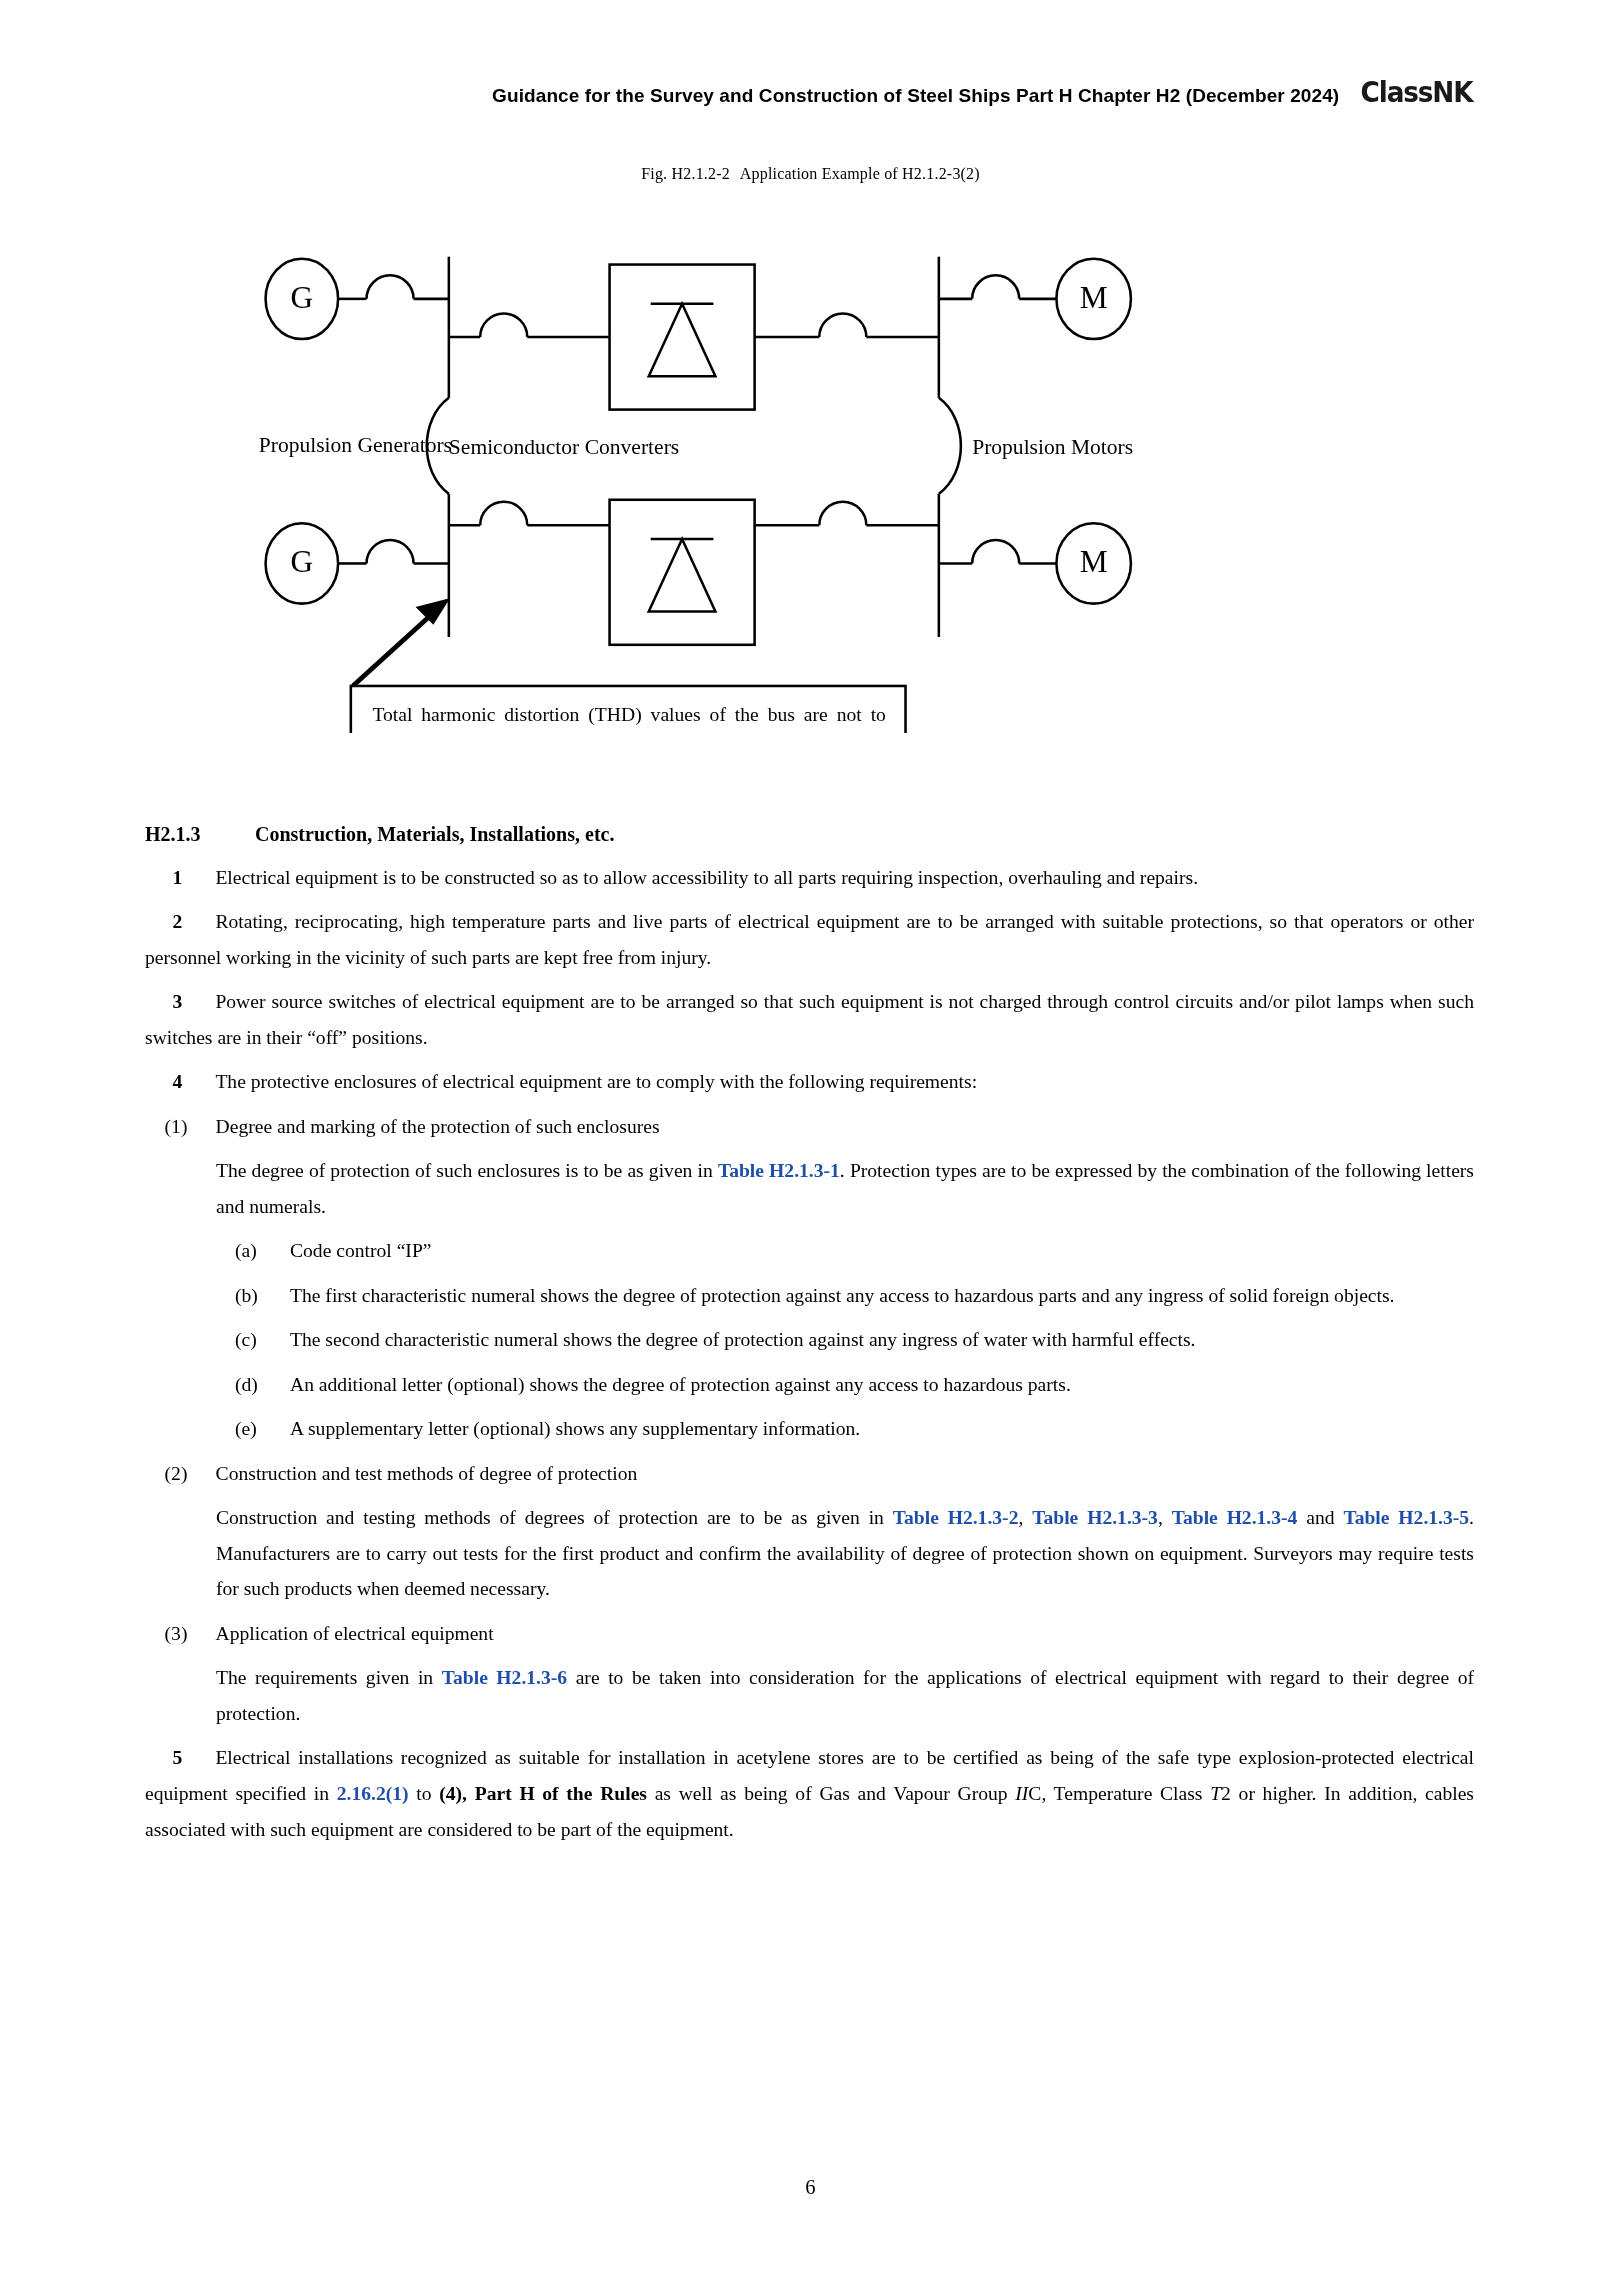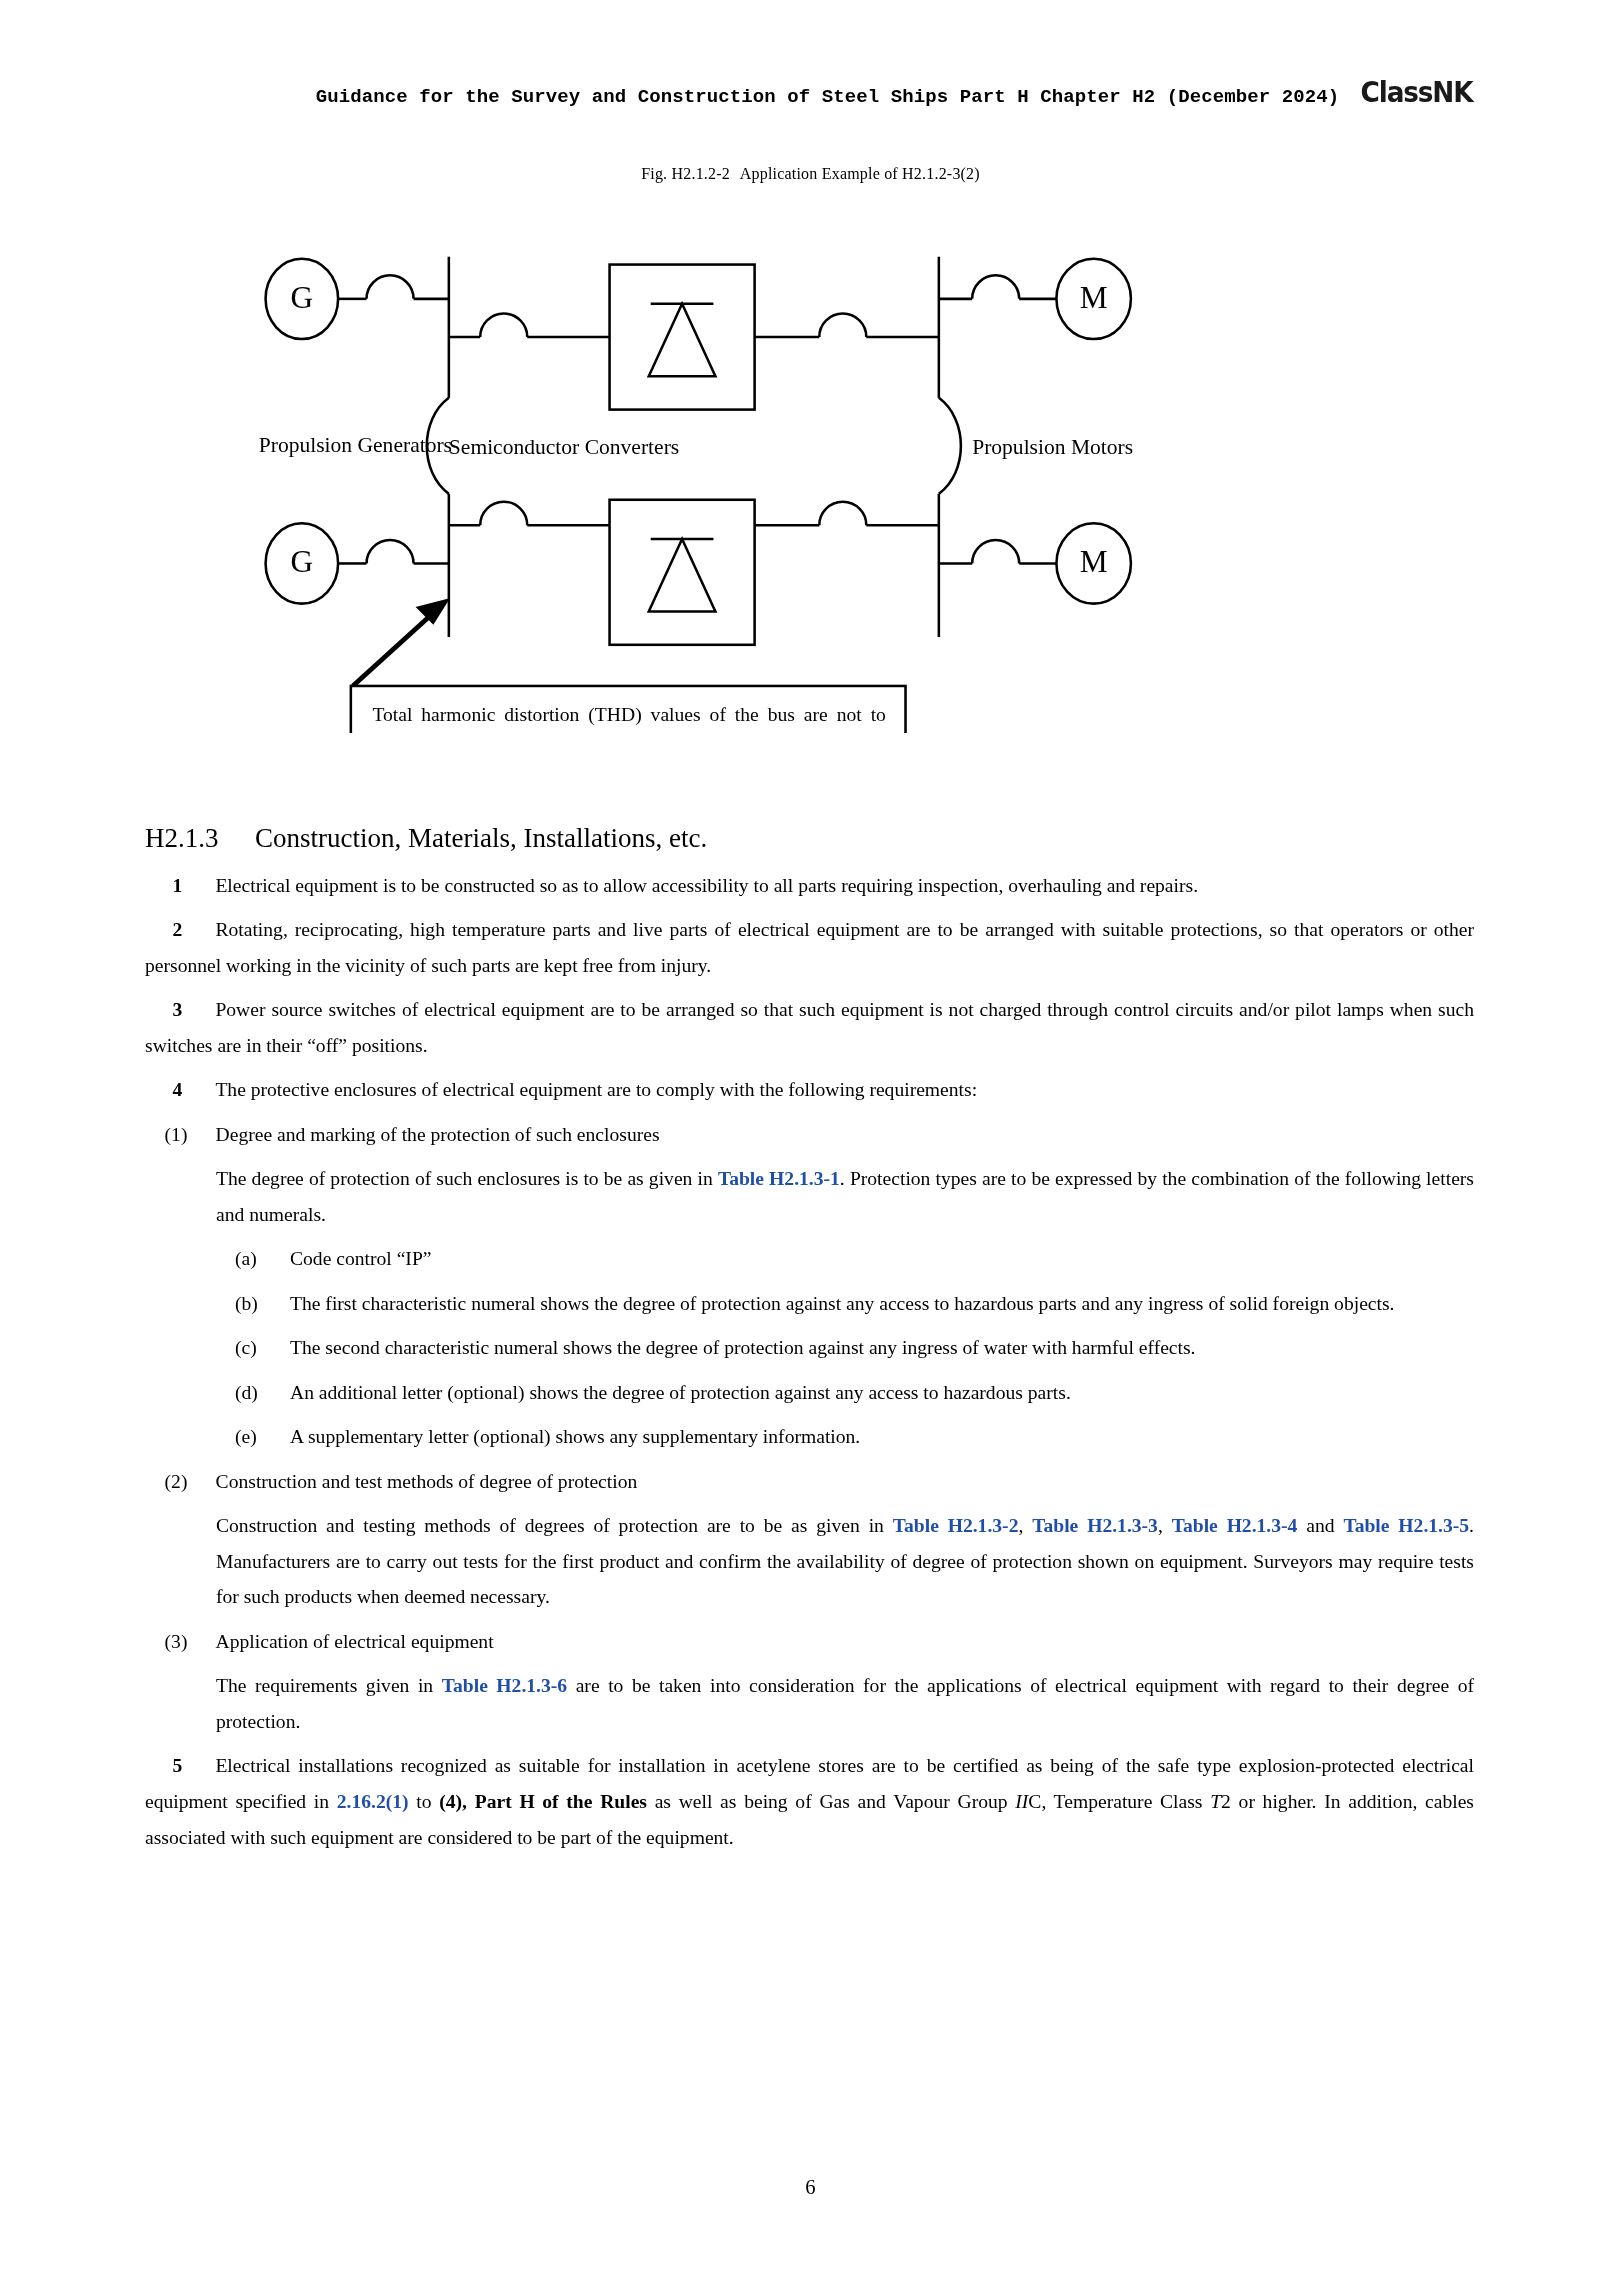--- a/index.html
+++ b/index.html
@@ -25,21 +25,21 @@
     position: absolute;
     top: 76px;
     left: 0;
     right: 0;
     display: flex;
     align-items: baseline;
     justify-content: flex-end;
     padding-right: 145px;
   }
   .doc-header-title {
-    font-family: Liberation Mono, monospace;
+    font-family: Liberation Sans, sans-serif;
     font-weight: bold;
     font-size: 19px;
     letter-spacing: 0.1px;
     white-space: nowrap;
     color: #000;
   }
   .brand-logo {
     margin-left: 17.6px;
     font-family: "DejaVu Sans", "Liberation Sans", sans-serif;
     font-weight: bold;
@@ -73,22 +73,22 @@
   .figure-area svg { display: block; }
 
   
   .body-block {
     position: absolute;
     top: 823px;
     left: 145px;
     width: 1329px;
   }
   .sec-head {
-    font-weight: normal;
-    font-size: 27px;
+    font-weight: bold;
+    font-size: 20px;
     margin: 0 0 13.7px 0;
     display: flex;
   }
   .sec-head .sec-num { width: 110px; flex: none; }
 
   p.para {
     margin: 0 0 8.8px 0;
     font-size: 19.6px;
     line-height: 1.82;
     text-align: justify;

